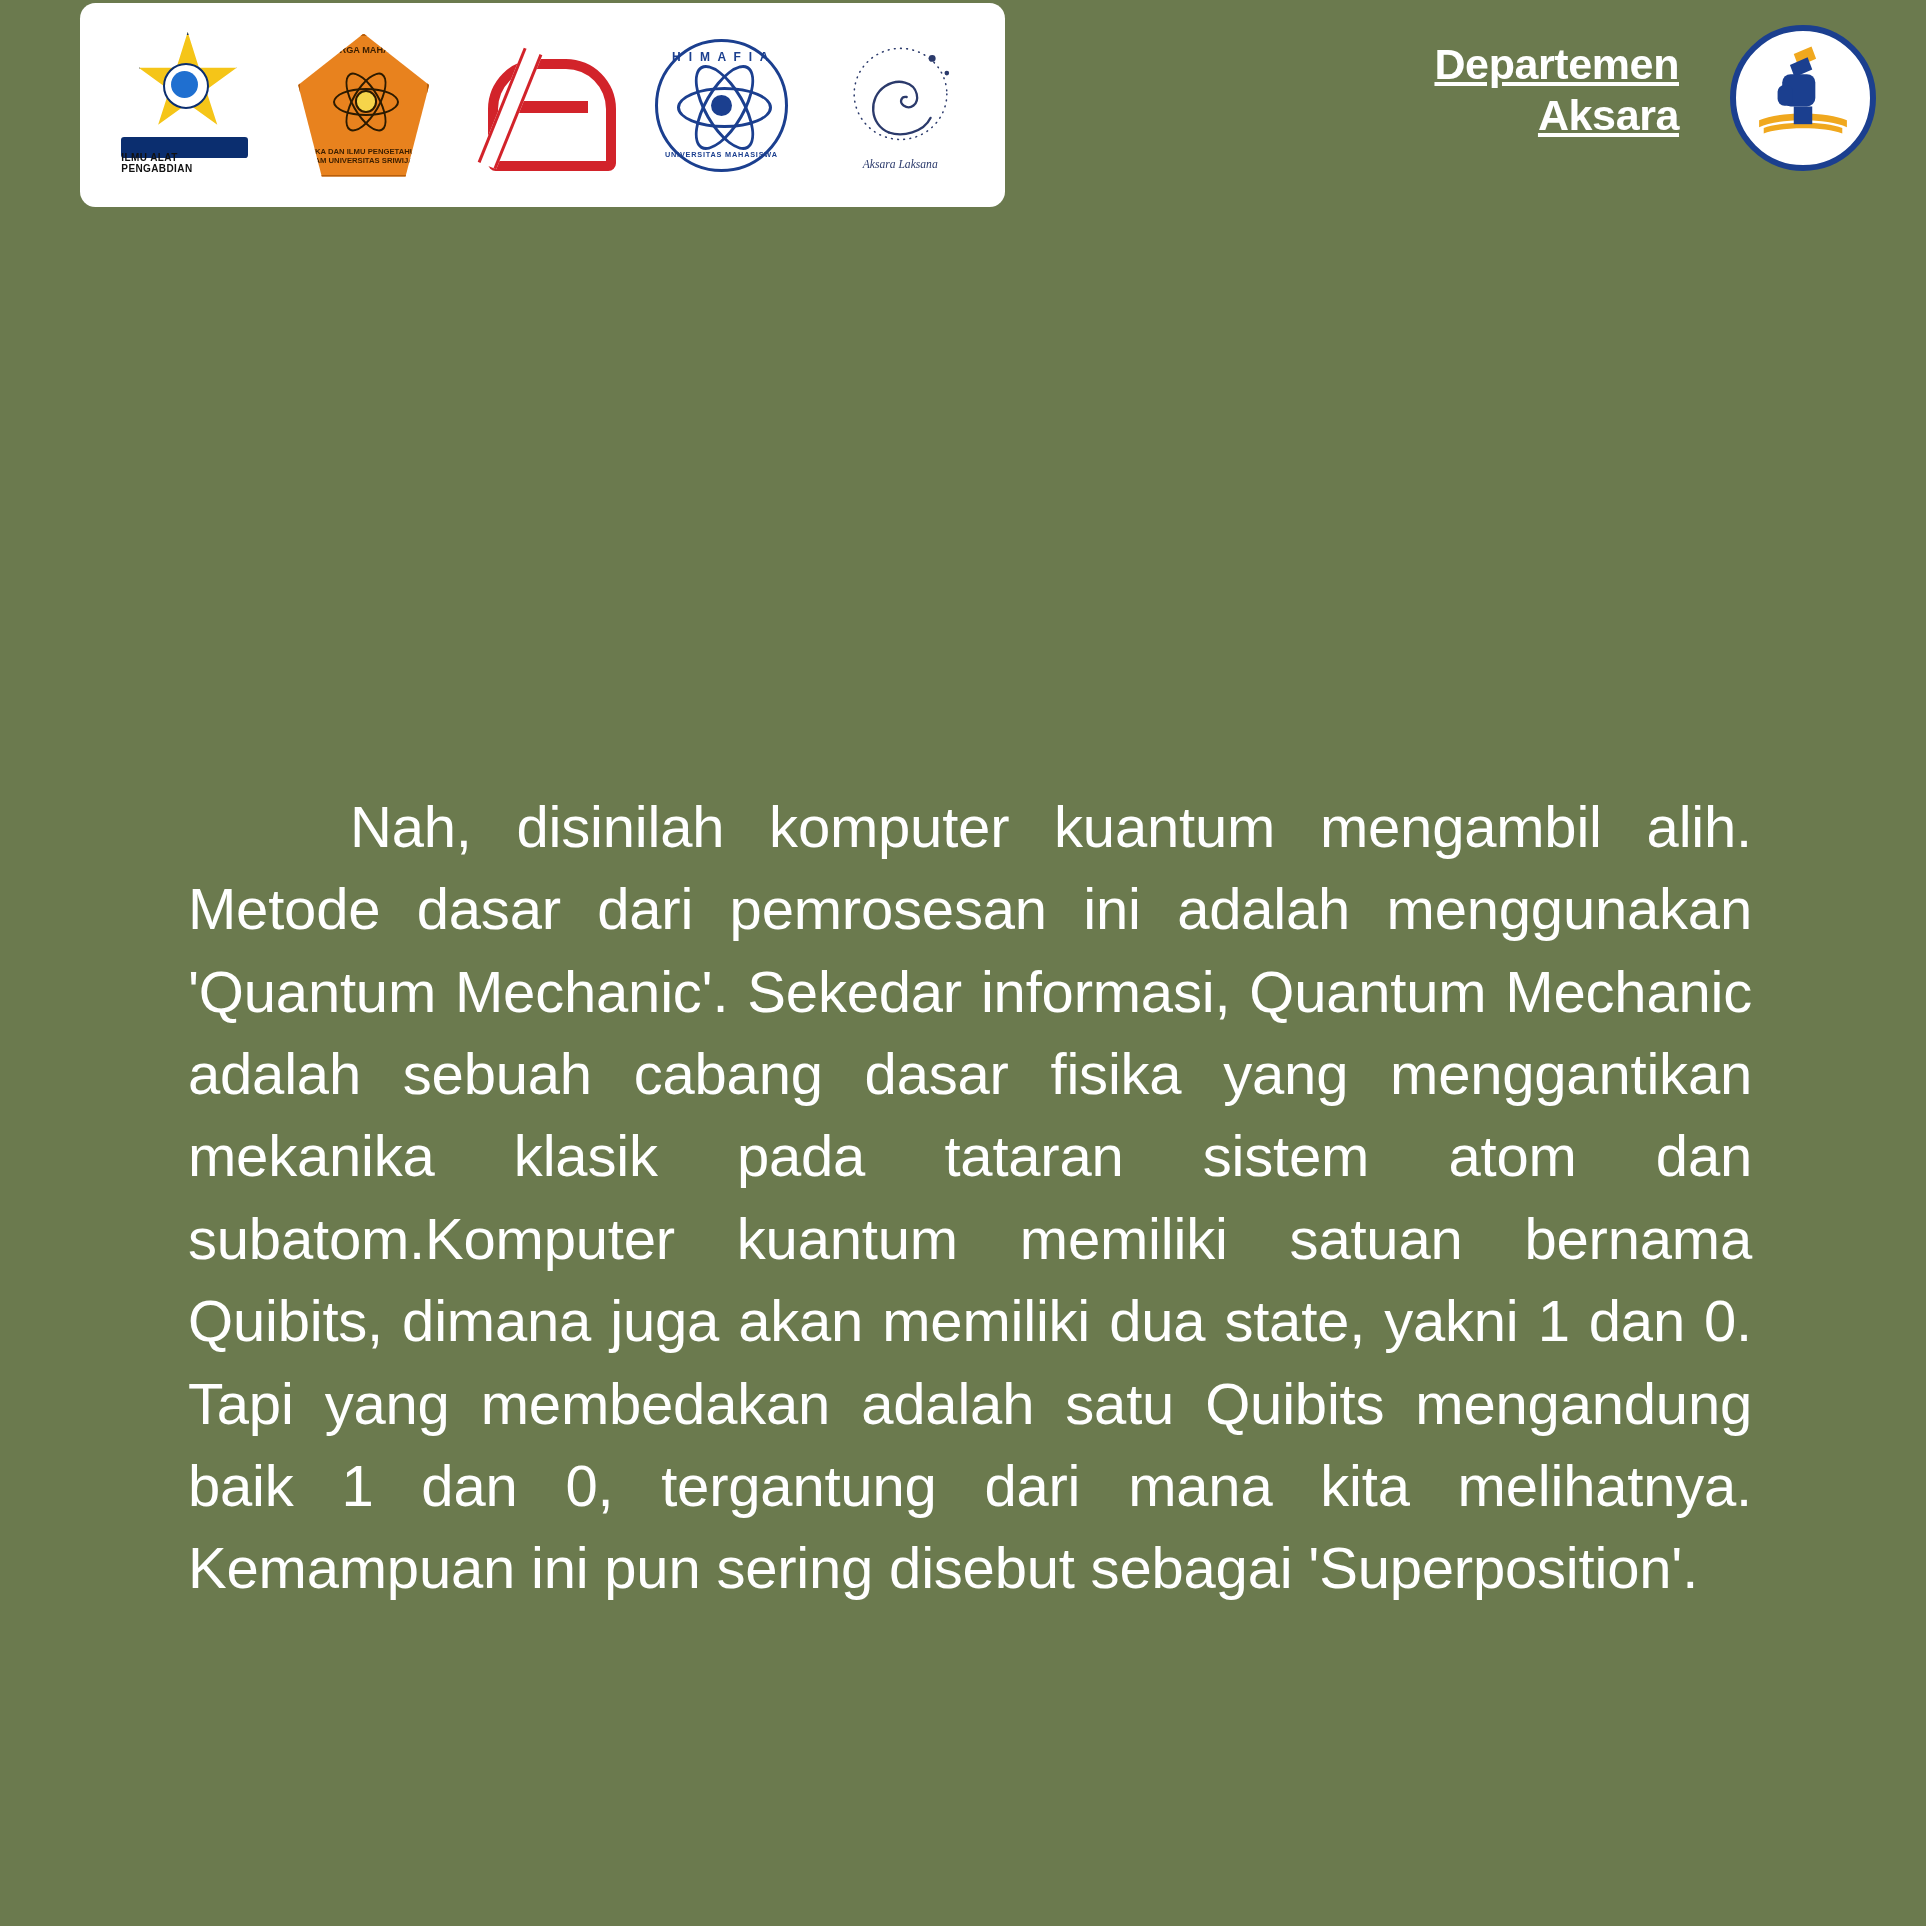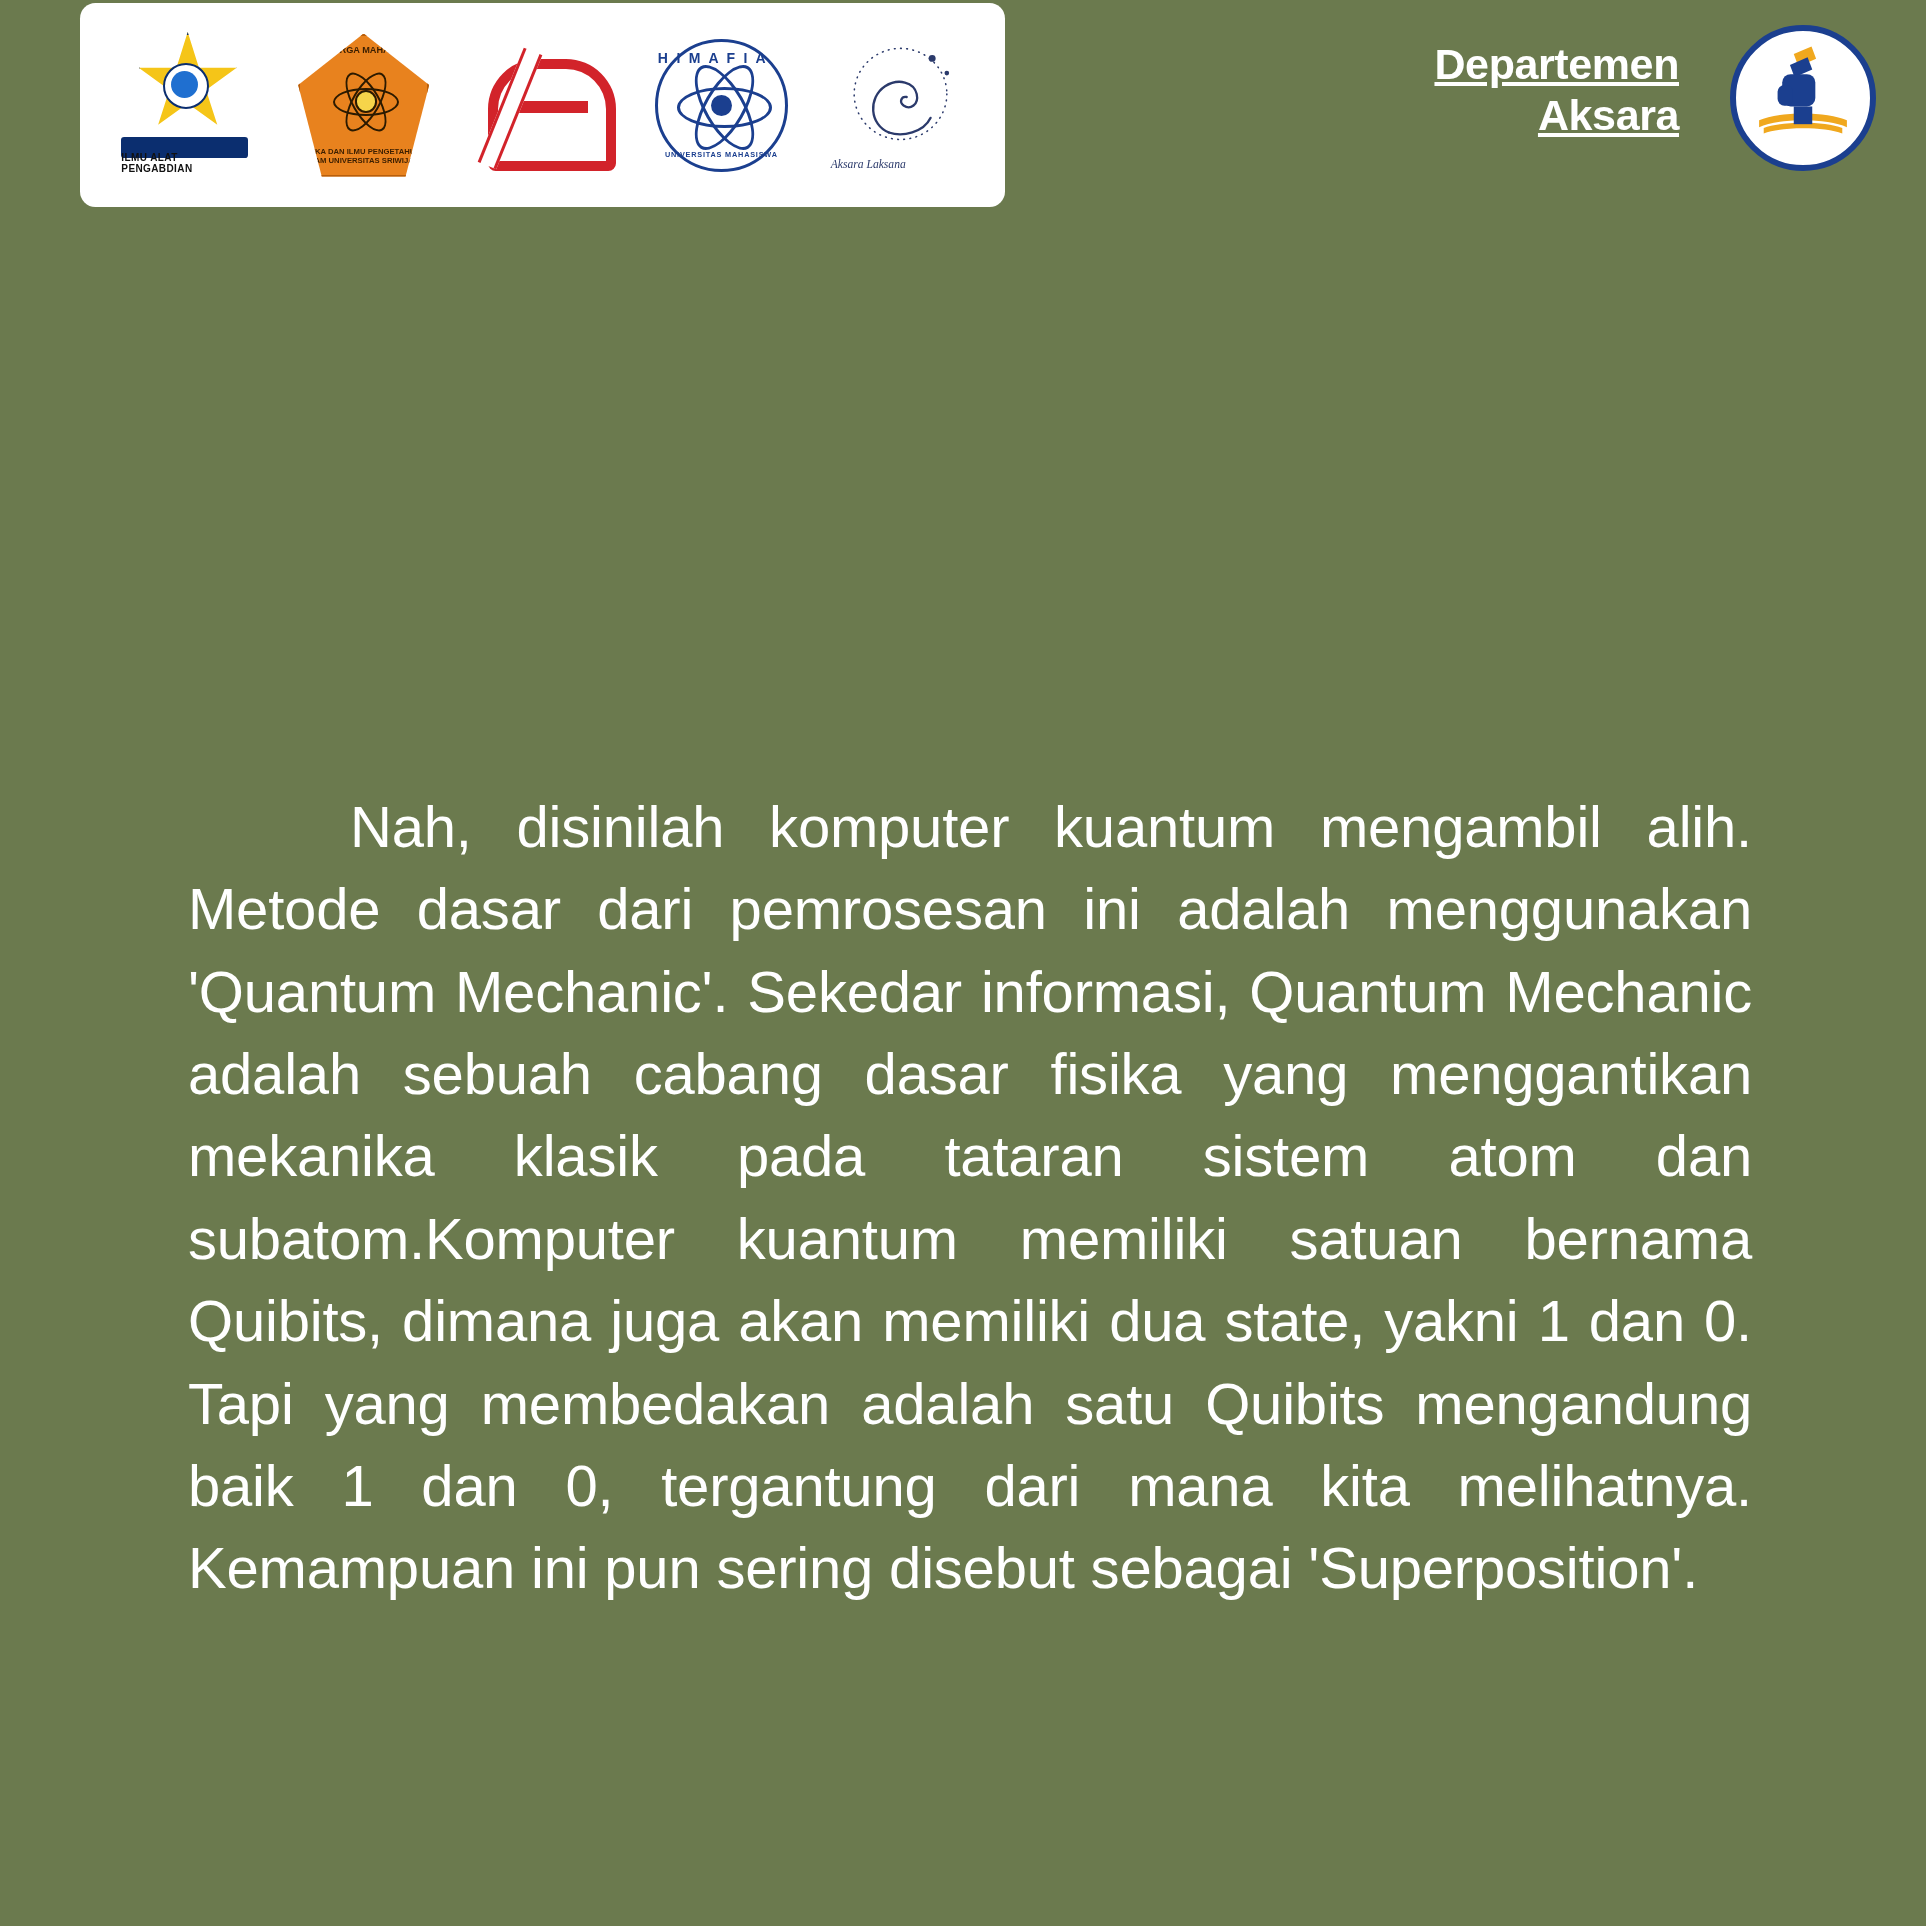--- a/index.html
+++ b/index.html
@@ -166,39 +166,39 @@
   }
   .logo-himafia .r2 { transform: rotate(60deg); }
   .logo-himafia .r3 { transform: rotate(-60deg); }
   .logo-himafia .nucleus {
     position: absolute; top: 50%; left: 50%;
     width: 21px; height: 21px; margin: -10.4px 0 0 -10.4px;
     border-radius: 50%; background: #1b3f8f;
   }
   .logo-himafia .top-text {
     position: absolute; top: 8.5px; left: 0; width: 100%;
-    text-align: left; font-size: 14px; font-weight: bold;
+    text-align: center; font-size: 12px; font-weight: bold;
     color: #1b3f8f; letter-spacing: 2.3px;
   }
   .logo-himafia .bottom-text {
     position: absolute; bottom: 10px; left: 0; width: 100%;
     text-align: center; font-size: 7.3px; font-weight: bold;
     color: #1b3f8f; letter-spacing: 0.8px;
   }
 
   
   .logo-aksara {
     width: 139px; height: 139px;
     position: relative;
   }
   .logo-aksara svg { position: absolute; top: 0; left: 0; }
   .logo-aksara .caption {
     position: absolute;
     bottom: 3.9px; left: 0; width: 100%;
-    text-align: left;
+    text-align: center;
     font-family: "Liberation Serif", serif;
     font-style: italic;
     font-size: 11.6px;
     color: #2b3a6b;
   }
 
   
   .header-title {
     position: absolute;
     top: 39px;

